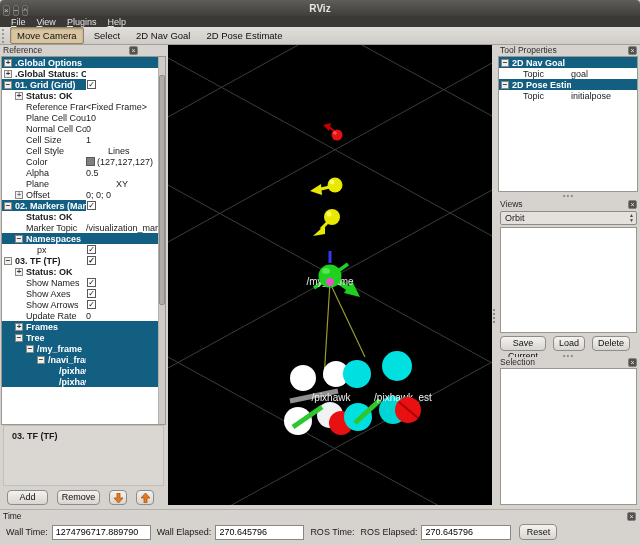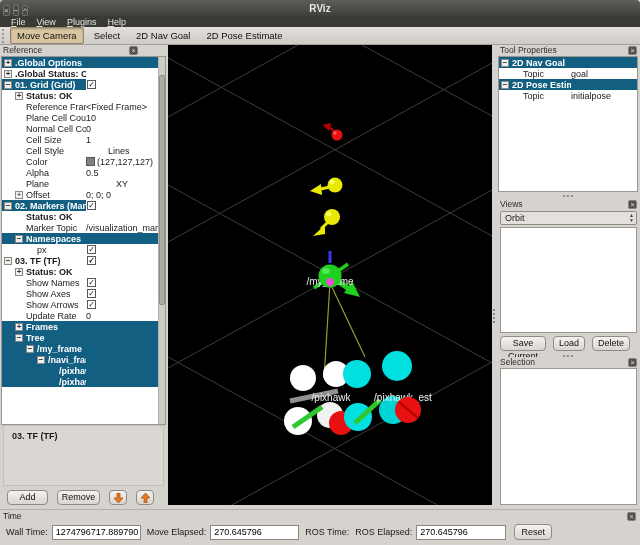--- a/index.html
+++ b/index.html
@@ -548,21 +548,21 @@
   <div class="ptitle" style="top:312px;">Selection</div>
   <span class="pclose" style="right:3px;top:313px;">×</span>
   <div id="selection-list" class="whitebox"></div>
 </div>
 
 <div id="timebar">
   <div id="time-title">Time</div>
   <span class="pclose" style="right:4px;top:2px;">×</span>
   <div id="time-fields">
       <label>Wall Time:</label>
-      <input readonly="" value="1274796717.889790" style="width: 89px;">
-      <label>Move Elapsed:</label>
+      <input readonly="" value="1274796717.889790" style="width: 99px;">
+      <label>Wall Elapsed:</label>
       <input readonly="" value="270.645796" style="width: 89px;">
       <label>ROS Time:</label>
       <label>ROS Elapsed:</label>
       <input readonly="" value="270.645796" style="width: 90px;">
       <div class="btn" id="reset-btn">Reset</div>
     </div>
 </div>
 
 </body></html>

